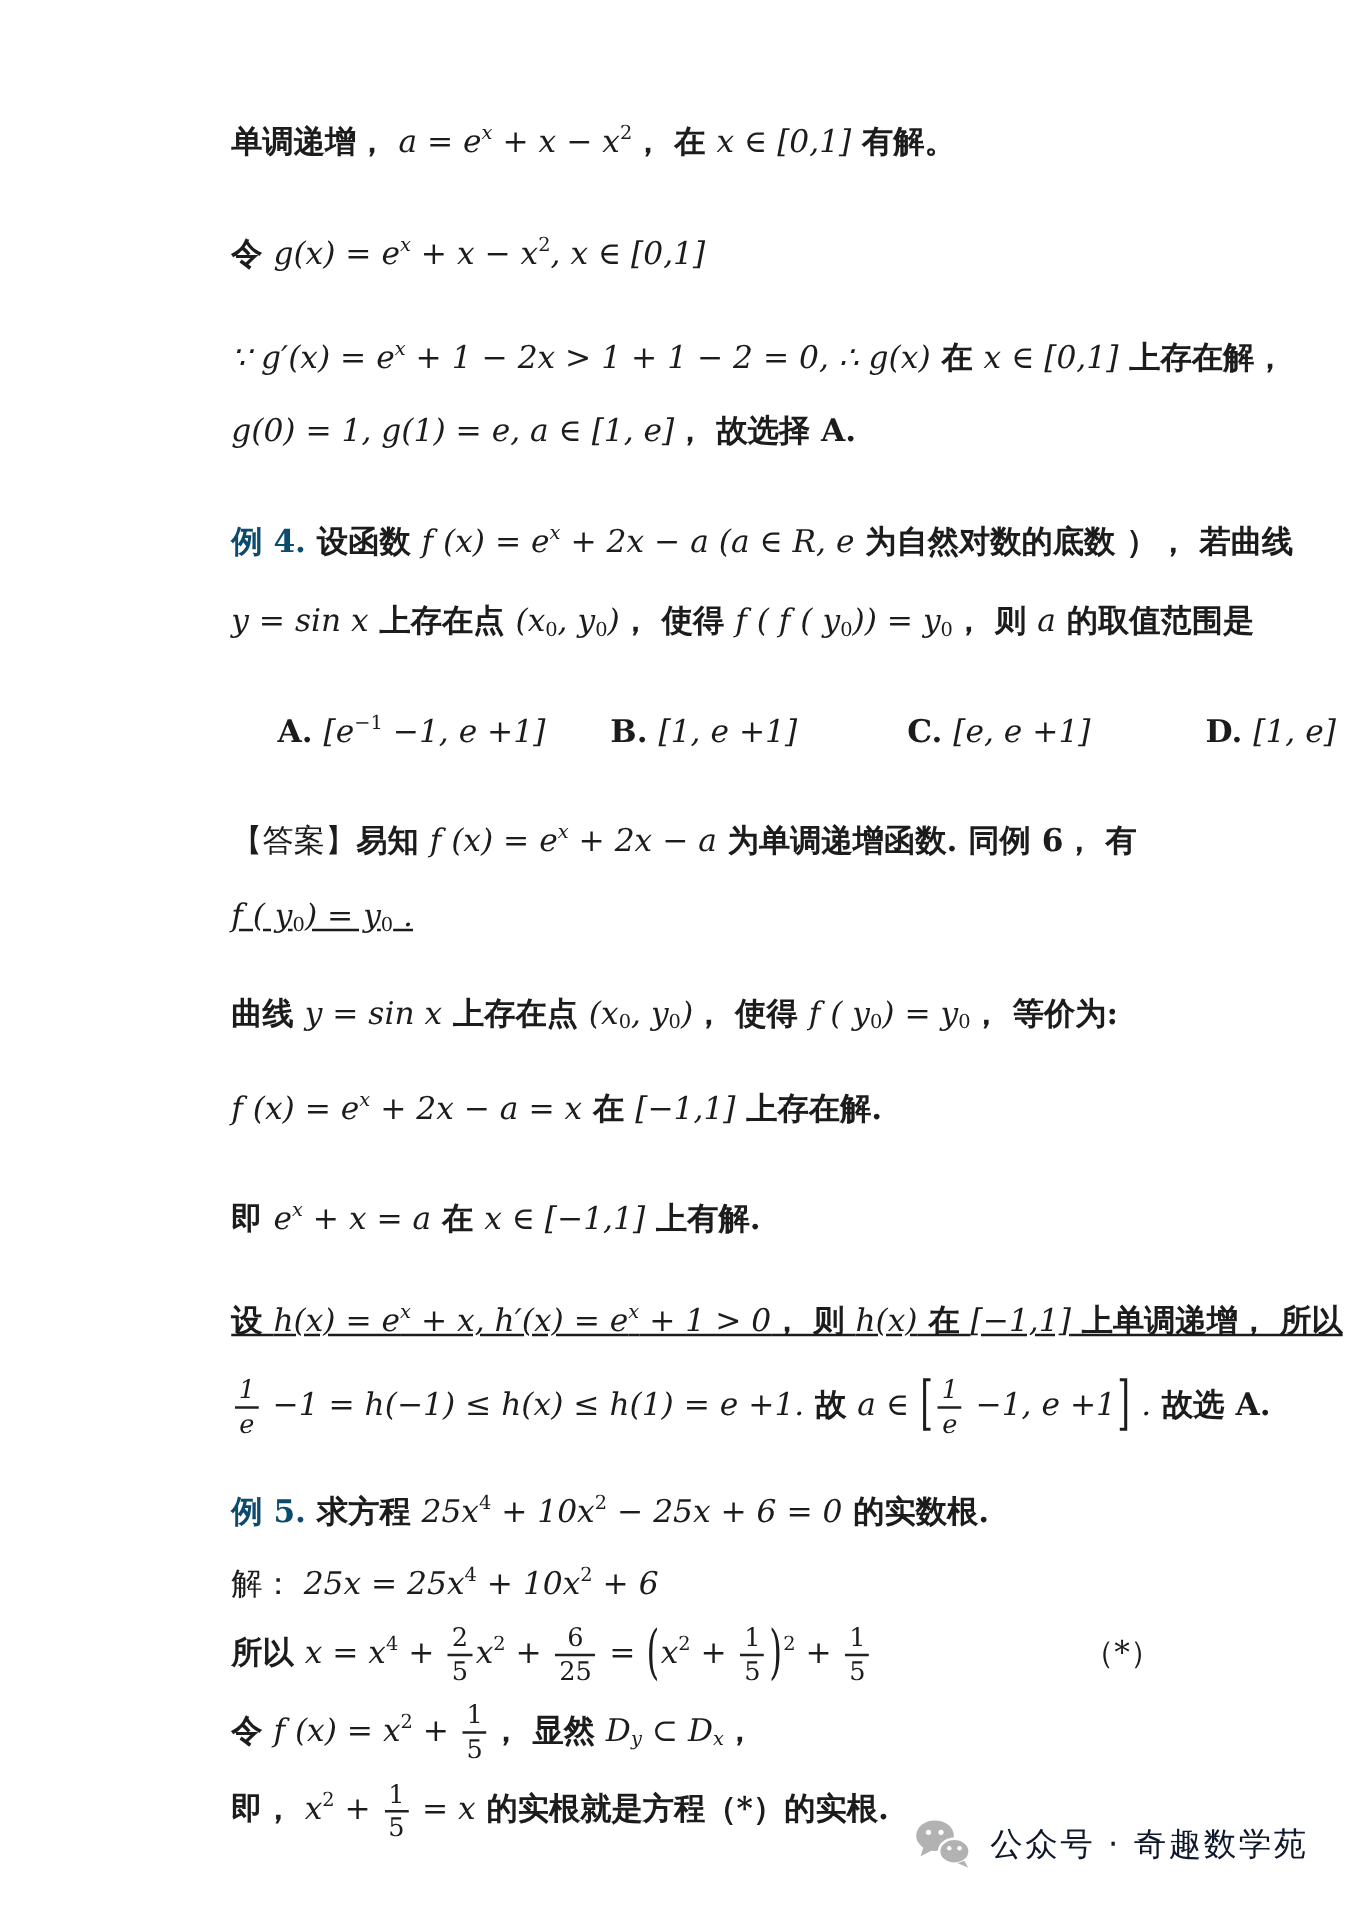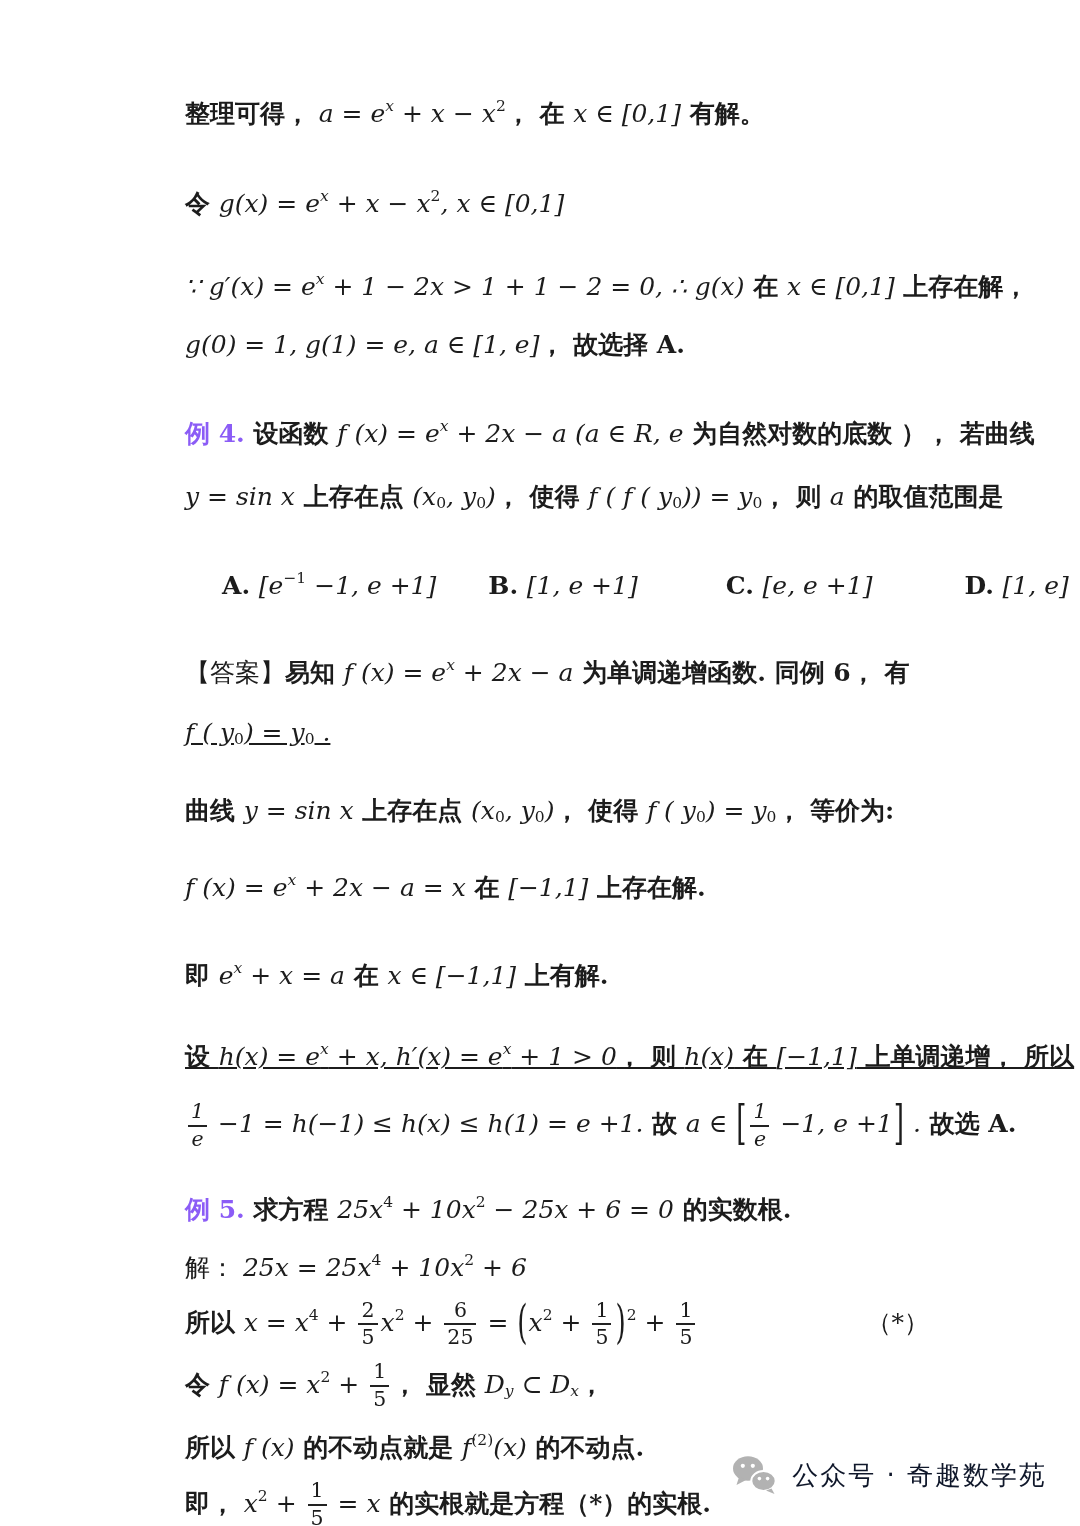--- a/index.html
+++ b/index.html
@@ -17,21 +17,21 @@
     box-sizing:border-box;
   }
   .para{
     font-size:25px;
     line-height:36px;
     white-space:nowrap;
     font-weight:600;
   }
   .txt{font-family:"DejaVu Serif","Liberation Serif",serif;font-style:normal;font-weight:600;}
   .b{font-family:"DejaVu Serif","Liberation Serif",serif;font-weight:400;}
-  .red{color:#8b5cf6;font-weight:700;}
+  .red{color:#0c4a6e;font-weight:700;}
   .m{font-family:"DejaVu Serif","Liberation Serif",serif;font-style:italic;font-weight:400;}
   .sup{font-size:0.62em;vertical-align:0.68em;font-style:normal;font-weight:400;font-family:"DejaVu Serif",serif;}
   .sub{font-size:0.62em;vertical-align:-0.22em;font-style:normal;font-weight:400;font-family:"DejaVu Serif",serif;}
   .it{font-style:italic;}
   .frac{
     display:inline-block;vertical-align:middle;text-align:center;
     line-height:1.05;margin:0 3px;font-weight:400;font-style:normal;
     font-family:"DejaVu Serif",serif;
   }
   .frac .fn{display:block;font-size:0.82em;padding:0 3px 2px;}
@@ -47,39 +47,38 @@
   }
   #footer .label{
     font-family:"DejaVu Sans","Liberation Sans",sans-serif;
     font-size:26px;letter-spacing:2px;color:#0f172a;font-weight:400;
   }
 </style>
 </head>
 <body>
 
 <div id="doc-body">
-    <div class="para" style="margin-top: 88px;"><span class="txt">整理可得， </span><span class="m">a = e</span><span class="sup it">x</span><span class="m"> + x − x</span><span class="sup">2</span><span class="txt">， 在 </span><span class="m">x ∈ [0,1]</span><span class="txt"> 有解。</span></div>
+    <div class="para" style="margin-top: 88px;"><span class="txt">单调递增， </span><span class="m">a = e</span><span class="sup it">x</span><span class="m"> + x − x</span><span class="sup">2</span><span class="txt">， 在 </span><span class="m">x ∈ [0,1]</span><span class="txt"> 有解。</span></div>
     <div class="para" style="margin-top: 46px;"><span class="txt">令  </span><span class="m">g(x) = e</span><span class="sup it">x</span><span class="m"> + x − x</span><span class="sup">2</span><span class="m">, x ∈ [0,1]</span></div>
     <div class="para" style="margin-top: 40px;"><span class="m">∵ g′(x) = e</span><span class="sup it">x</span><span class="m"> + 1 − 2x &gt; 1 + 1 − 2 = 0, ∴ g(x)</span><span class="txt"> 在 </span><span class="m">x ∈ [0,1]</span><span class="txt"> 上存在解，</span></div>
     <div class="para" style="margin-top: 22px;"><span class="m">g(0) = 1, g(1) = e, a ∈ [1, e]</span><span class="txt">， 故选择 A.</span></div>
     <div class="para" style="margin-top: 45px;"><span class="red">例 4.</span><span class="txt"> 设函数  </span><span class="m">f (x) = e</span><span class="sup it">x</span><span class="m"> + 2x − a (a ∈ R, e</span><span class="txt"> 为自然对数的底数 ）， 若曲线</span></div>
     <div class="para" style="margin-top: 28px;"><span class="m">y = sin x</span><span class="txt"> 上存在点 </span><span class="m">(x</span><span class="sub">0</span><span class="m">, y</span><span class="sub">0</span><span class="m">)</span><span class="txt">， 使得 </span><span class="m">f ( f ( y</span><span class="sub">0</span><span class="m">)) = y</span><span class="sub">0</span><span class="txt">， 则 </span><span class="m">a</span><span class="txt"> 的取值范围是</span></div>
     <div class="para" style="margin-top: 38px; padding-left: 37px;"><span class="txt">A. </span><span class="m">[e</span><span class="sup">−1</span><span class="m"> −1, e +1]</span><span style="display: inline-block; width: 52px;"></span><span class="txt">B.  </span><span class="m">[1, e +1]</span><span style="display: inline-block; width: 88px;"></span><span class="txt">C.  </span><span class="m">[e, e +1]</span><span style="display: inline-block; width: 92px;"></span><span class="txt">D.  </span><span class="m">[1, e]</span></div>
     <div class="para" style="margin-top: 44px;"><span class="b">【答案】</span><span class="txt">易知  </span><span class="m">f (x) = e</span><span class="sup it">x</span><span class="m"> + 2x − a</span><span class="txt">  为单调递增函数.  同例 6， 有</span></div>
     <div class="para" style="margin-top: 24px; text-decoration: underline;"><span class="m">f ( y</span><span class="sub">0</span><span class="m">) = y</span><span class="sub">0</span><span class="m"> .</span></div>
     <div class="para" style="margin-top: 36px;"><span class="txt">曲线  </span><span class="m">y = sin x</span><span class="txt">  上存在点 </span><span class="m">(x</span><span class="sub">0</span><span class="m">, y</span><span class="sub">0</span><span class="m">)</span><span class="txt">， 使得 </span><span class="m">f ( y</span><span class="sub">0</span><span class="m">) = y</span><span class="sub">0</span><span class="txt">， 等价为:</span></div>
     <div class="para" style="margin-top: 27px;"><span class="m">f (x) = e</span><span class="sup it">x</span><span class="m"> + 2x − a = x</span><span class="txt">  在 </span><span class="m">[−1,1]</span><span class="txt">  上存在解.</span></div>
     <div class="para" style="margin-top: 44px;"><span class="txt">即  </span><span class="m">e</span><span class="sup it">x</span><span class="m"> + x = a</span><span class="txt">  在 </span><span class="m">x ∈ [−1,1]</span><span class="txt">  上有解.</span></div>
     <div class="para" style="margin-top: 38px; text-decoration: underline;"><span class="txt">设  </span><span class="m">h(x) = e</span><span class="sup it">x</span><span class="m"> + x, h′(x) = e</span><span class="sup it">x</span><span class="m"> + 1 &gt; 0</span><span class="txt">， 则 </span><span class="m">h(x)</span><span class="txt"> 在 </span><span class="m">[−1,1]</span><span class="txt"> 上单调递增， 所以</span></div>
     <div class="para" style="margin-top: 26px;"><span class="frac"><span class="fn it">1</span><span class="fd it">e</span></span><span class="m"> −1 = h(−1) ≤ h(x) ≤ h(1) = e +1.</span><span class="txt">  故 </span><span class="m">a ∈ </span><span class="big">[</span><span class="frac"><span class="fn it">1</span><span class="fd it">e</span></span><span class="m"> −1, e +1</span><span class="big">]</span><span class="m"> .</span><span class="txt">  故选 A.</span></div>
     <div class="para" style="margin-top: 34px;"><span class="red">例 5.</span><span class="txt"> 求方程 </span><span class="m">25x</span><span class="sup">4</span><span class="m"> + 10x</span><span class="sup">2</span><span class="m"> − 25x + 6 = 0</span><span class="txt"> 的实数根.</span></div>
     <div class="para" style="margin-top: 14px;"><span class="b">解：</span><span class="m">  25x = 25x</span><span class="sup">4</span><span class="m"> + 10x</span><span class="sup">2</span><span class="m"> + 6</span></div>
     <div class="para" style="margin-top: 12px;"><span class="txt">所以 </span><span class="m">x = x</span><span class="sup">4</span><span class="m"> + </span><span class="frac"><span class="fn">2</span><span class="fd">5</span></span><span class="m">x</span><span class="sup">2</span><span class="m"> + </span><span class="frac"><span class="fn">6</span><span class="fd">25</span></span><span class="m"> = </span><span class="big">(</span><span class="m">x</span><span class="sup">2</span><span class="m"> + </span><span class="frac"><span class="fn">1</span><span class="fd">5</span></span><span class="big">)</span><span class="sup">2</span><span class="m"> + </span><span class="frac"><span class="fn">1</span><span class="fd">5</span></span><span style="display: inline-block; width: 168px;"></span><span class="b">（*）</span></div>
     <div class="para" style="margin-top: 10px;"><span class="txt">令 </span><span class="m">f (x) = x</span><span class="sup">2</span><span class="m"> + </span><span class="frac"><span class="fn">1</span><span class="fd">5</span></span><span class="txt">， 显然 </span><span class="m">D</span><span class="sub it">y</span><span class="m"> ⊂ D</span><span class="sub it">x</span><span class="txt">，</span></div>
-    <div class="para" style="margin-top: 12px;"><span class="txt">所以 </span><span class="m">f (x)</span><span class="txt"> 的不动点就是 </span><span class="m">f</span><span class="sup">(2)</span><span class="m">(x)</span><span class="txt"> 的不动点.</span></div>
     <div class="para" style="margin-top: 12px;"><span class="txt">即， </span><span class="m">x</span><span class="sup">2</span><span class="m"> + </span><span class="frac"><span class="fn">1</span><span class="fd">5</span></span><span class="m"> = x</span><span class="txt"> 的实根就是方程（*）的实根.</span></div>
   </div>
 
 <div id="footer">
   <span style="display:inline-block;line-height:0;">
     <svg width="46" height="40" viewBox="0 0 46 40" aria-hidden="true">
       <g fill="#b2b2b2">
         <ellipse cx="16" cy="13.5" rx="15" ry="12.2"></ellipse>
         <polygon points="7,22 4.5,30 15,24.5"></polygon>
       </g>

